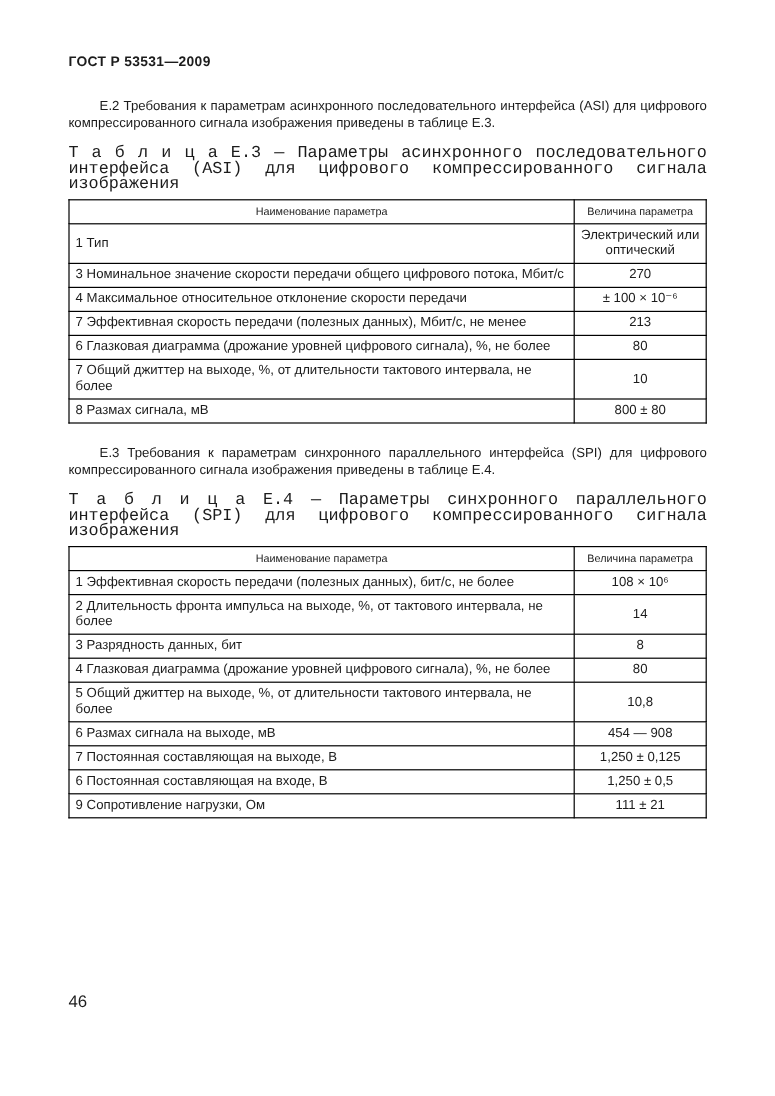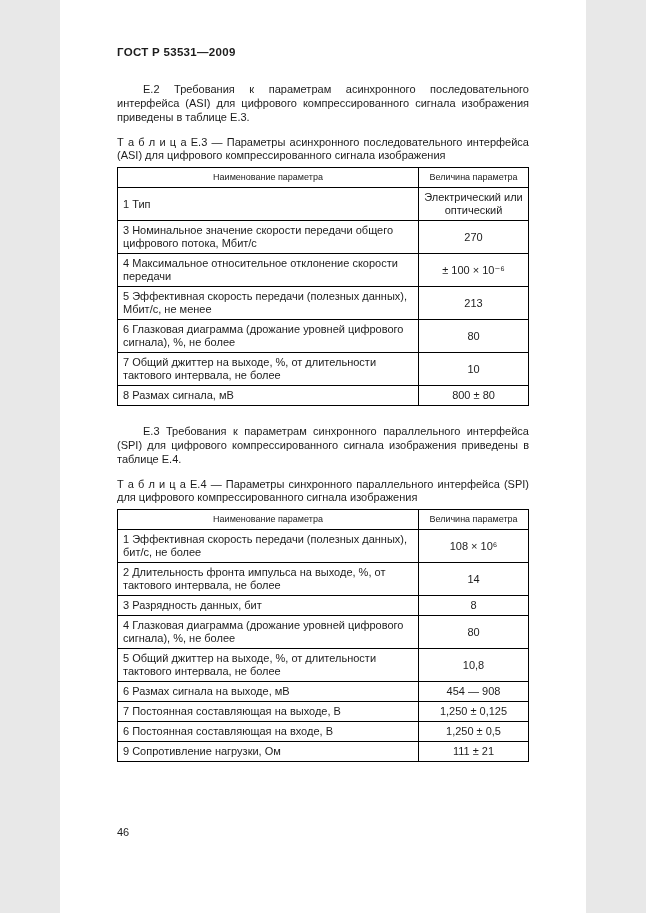--- a/index.html
+++ b/index.html
@@ -1,19 +1,19 @@
 <!DOCTYPE html>
 <html><head>
 <meta charset="utf-8">
 <style>
   * { box-sizing: border-box; }
   html, body { margin: 0; padding: 0; background: #e8e8e8; }
   .page {
     position: relative;
-    width: 526px;
+    width: 646px;
     height: 913px;
     margin: 0 auto;
     background: #ffffff;
     font-family: "Liberation Sans", "DejaVu Sans", sans-serif;
     color: #1c1c1c;
     padding: 46px 57px 0 57px;
   }
   .doc-header {
     font-size: 11.5px;
     font-weight: bold;
@@ -21,24 +21,25 @@
     margin-bottom: 24px;
   }
   .para {
     font-size: 11px;
     line-height: 14px;
     text-indent: 26px;
     text-align: justify;
     margin: 0 0 12px 0;
   }
   .caption {
-    font-size: 11px;
+    font-size: 14px;
     line-height: 13px;
     text-align: justify;
     margin: 0 0 5px 0;
+    font-family: Liberation Mono, monospace;
   }
   table.params-table {
     border-collapse: collapse;
     width: 100%;
     margin: 0 0 18px 0;
     table-layout: fixed;
   }
   table.params-table th {
     border: 1px solid #000;
     font-weight: normal;
@@ -58,21 +59,21 @@
   }
   table.params-table td.cell-value {
     text-align: center;
     padding: 3px 3px;
     margin-left: 48px;
   }
   .page-number {
     position: absolute;
     left: 57px;
     top: 826px;
-    font-size: 11px;
+    font-size: 14px;
   }
 </style>
 </head>
 <body>
 
 <div class="page">
 
   <div class="doc-header">ГОСТ Р 53531—2009</div>
 
   <p class="para">Е.2 Требования к параметрам асинхронного последовательного интерфейса (ASI) для цифрового компрессированного сигнала изображения  приведены в таблице Е.3.</p>
@@ -93,21 +94,21 @@
         </tr>
         <tr>
           <td class="cell-name">3 Номинальное значение скорости передачи общего цифрового потока, Мбит/с</td>
           <td class="cell-value">270</td>
         </tr>
         <tr>
           <td class="cell-name">4 Максимальное относительное отклонение скорости передачи</td>
           <td class="cell-value">± 100 × 10⁻⁶</td>
         </tr>
         <tr>
-          <td class="cell-name">5 Эффективная скорость передачи (полезных данных), Мбит/с,  не менее</td>
+          <td class="cell-name">7 Эффективная скорость передачи (полезных данных), Мбит/с,  не менее</td>
           <td class="cell-value">213</td>
         </tr>
         <tr>
           <td class="cell-name">6 Глазковая диаграмма (дрожание уровней цифрового сигнала), %, не более</td>
           <td class="cell-value">80</td>
         </tr>
         <tr>
           <td class="cell-name">7 Общий джиттер на выходе, %, от длительности тактового интервала, не более</td>
           <td class="cell-value">10</td>
         </tr>

